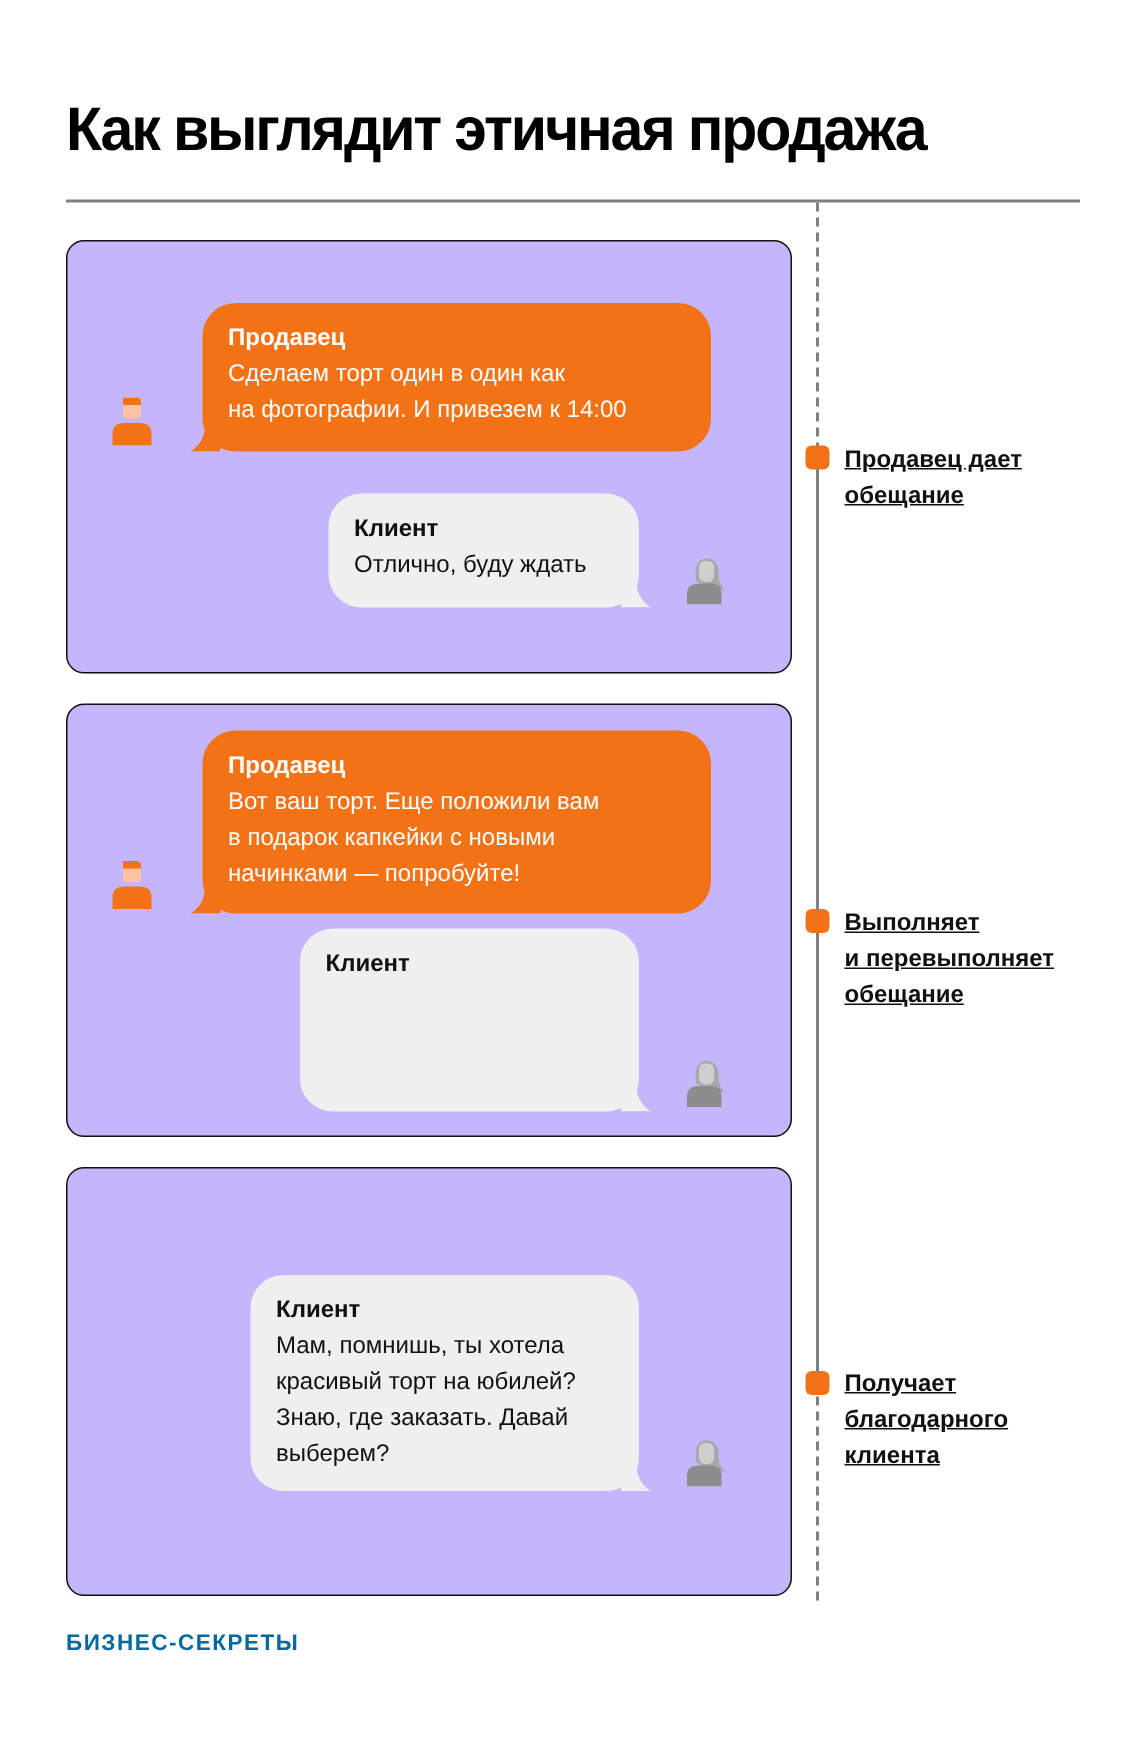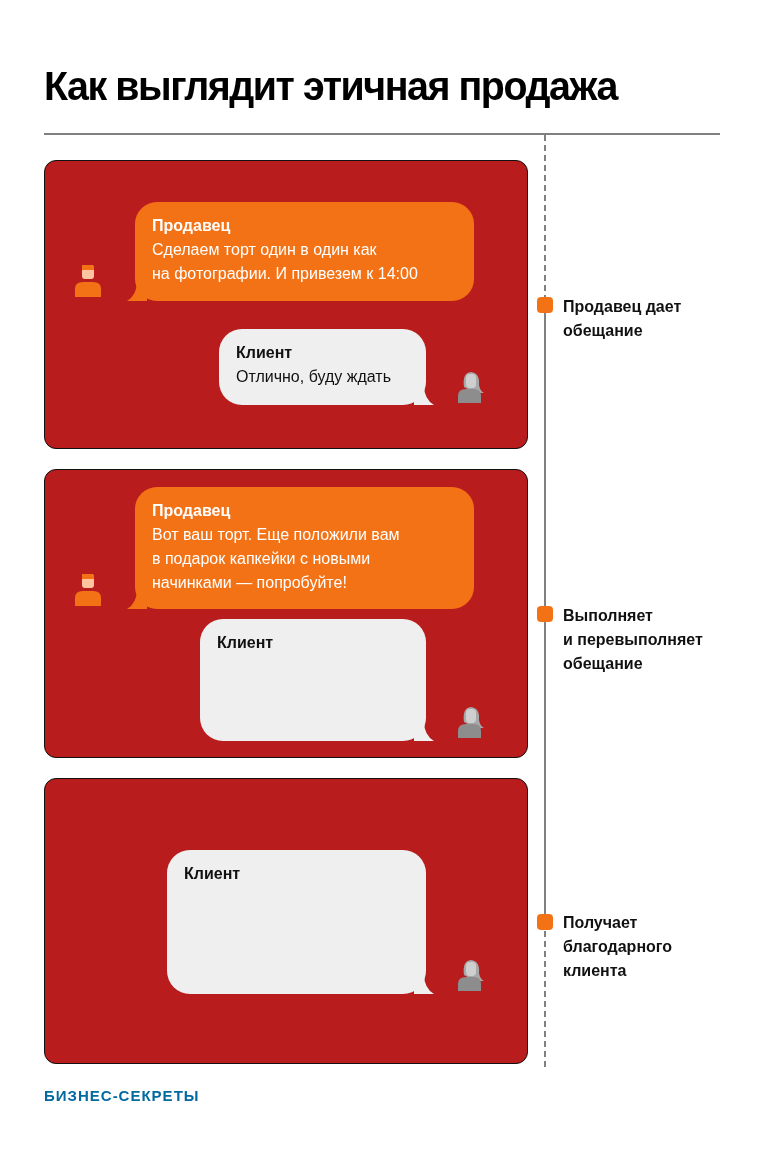--- a/index.html
+++ b/index.html
@@ -13,29 +13,29 @@
     letter-spacing: -1.5px; transform: scaleX(0.96); transform-origin: left center;
     color: #000; line-height: 48px; white-space: nowrap;
   }
   .rule { position: absolute; left: 44px; top: 133px; width: 676px; height: 2px; background: #808080; }
 
   .timeline-dashed-top { position: absolute; left: 544px; top: 135px; width: 0; height: 166px; border-left: 2px dashed #808080; }
   .timeline-solid { position: absolute; left: 544px; top: 301px; width: 2px; height: 620px; background: #808080; }
   .timeline-dashed-bottom { position: absolute; left: 544px; top: 921px; width: 0; height: 146px; border-left: 2px dashed #808080; }
 
   .marker { position: absolute; left: 537px; width: 16px; height: 16px; border-radius: 4px; background: #f47216; }
-  .step-label { position: absolute; left: 563px; font-weight: 700; font-size: 16px; line-height: 24px; color: #111; white-space: pre-line; }
+  .step-label { position: absolute; left: 563px; font-weight: 700; font-size: 16px; line-height: 24px; color: #111; white-space: pre-line; text-decoration: underline; }
 
-  .card { position: absolute; left: 44px; width: 484px; border: 1.5px solid #111; border-radius: 12px; background: #b91c1c; box-sizing: border-box; }
+  .card { position: absolute; left: 44px; width: 484px; border: 1.5px solid #111; border-radius: 12px; background: #c4b5fd; box-sizing: border-box; }
 
   .bubble { position: absolute; border-radius: 22px; padding: 12px 17px; box-sizing: border-box; font-size: 16px; line-height: 24px; }
   .bubble .who { font-weight: 700; display: block; }
   .bubble .msg { display: block; white-space: pre-line; }
   .bubble.seller { background: #f47216; color: #fff; }
-  .bubble.client { background: #efefef; color: #111; border-radius: 23px; }
+  .bubble.client { background: #efefef; color: #111; }
   .tail { position: absolute; bottom: 0; width: 20px; height: 20px; }
 
   .avatar { position: absolute; width: 28px; height: 32px; }
 
   .footer { position: absolute; left: 44px; top: 1087px; font-weight: 700; font-size: 15px; letter-spacing: 1px; color: #0369a1; }
 </style>
 </head>
 <body>
 
 <h1 class="title">Как выглядит этичная продажа</h1>
@@ -113,20 +113,24 @@
   <svg class="avatar" style="left:412px;top:236px" viewBox="0 0 28 32">
     <path d="M7 16 Q5 2 14 1 Q23 2 22 14 Q23 20 27 22 L18 22 Z" fill="#a8a8a8"></path>
     <rect x="9" y="3" width="10" height="14" rx="4" fill="#cfcfcf"></rect>
     <path d="M1 32 V25 Q1 18 9 18 H17 Q24 18 24 25 V32 Z" fill="#8d8d8d"></path>
   </svg>
 </div>
 
 <div class="card" style="top:778px;height:286px">
   <div class="bubble client" style="left:122px;top:71px;width:259px;height:144px">
     <span class="who">Клиент</span>
+    <span class="msg">Мам, помнишь, ты хотела
+красивый торт на юбилей?
+Знаю, где заказать. Давай
+выберем?</span>
     <svg class="tail" style="right:-8px" viewBox="0 0 20 20">
         <path d="M0 0 L0 20 L20 20 Q10 14 10 0 Z" fill="#efefef"></path>
       </svg>
   </div>
   <svg class="avatar" style="left:412px;top:180px" viewBox="0 0 28 32">
     <path d="M7 16 Q5 2 14 1 Q23 2 22 14 Q23 20 27 22 L18 22 Z" fill="#a8a8a8"></path>
     <rect x="9" y="3" width="10" height="14" rx="4" fill="#cfcfcf"></rect>
     <path d="M1 32 V25 Q1 18 9 18 H17 Q24 18 24 25 V32 Z" fill="#8d8d8d"></path>
   </svg>
 </div>

